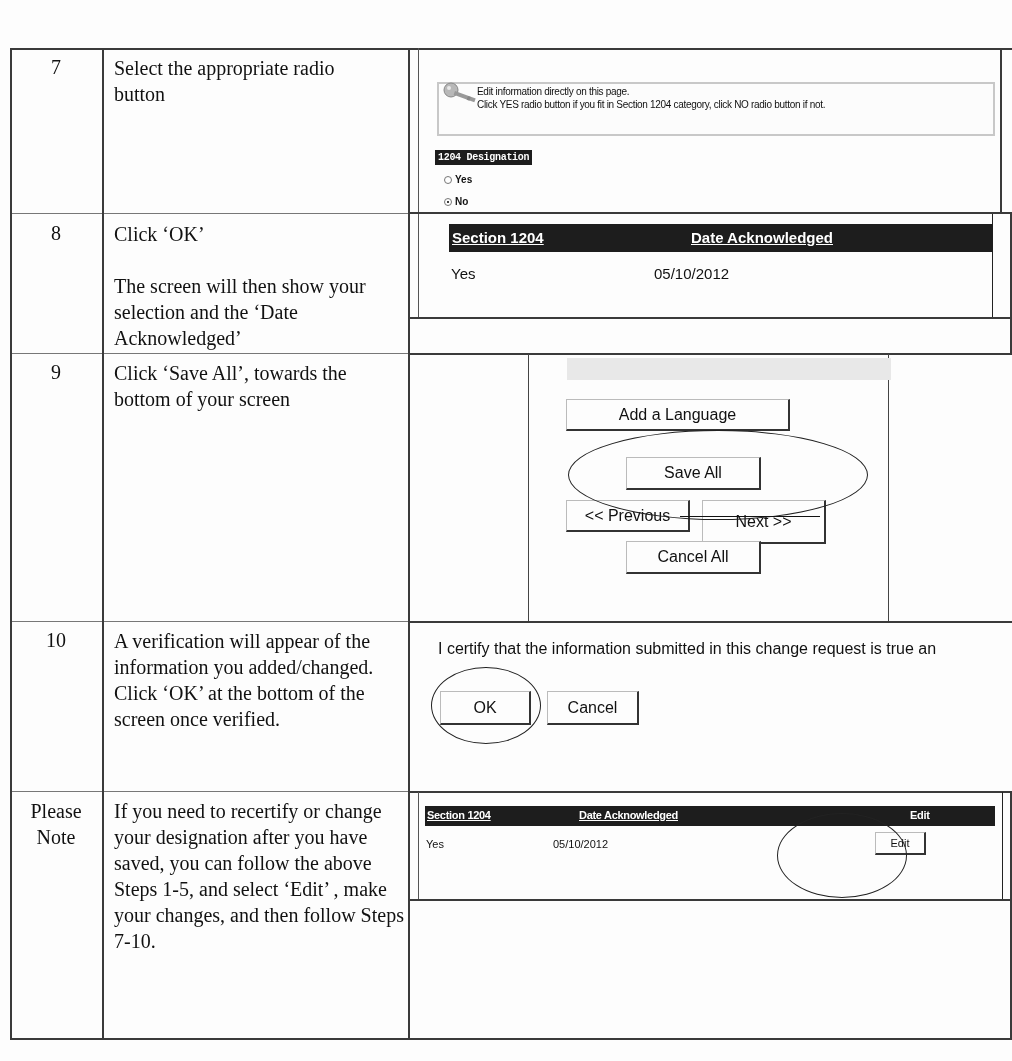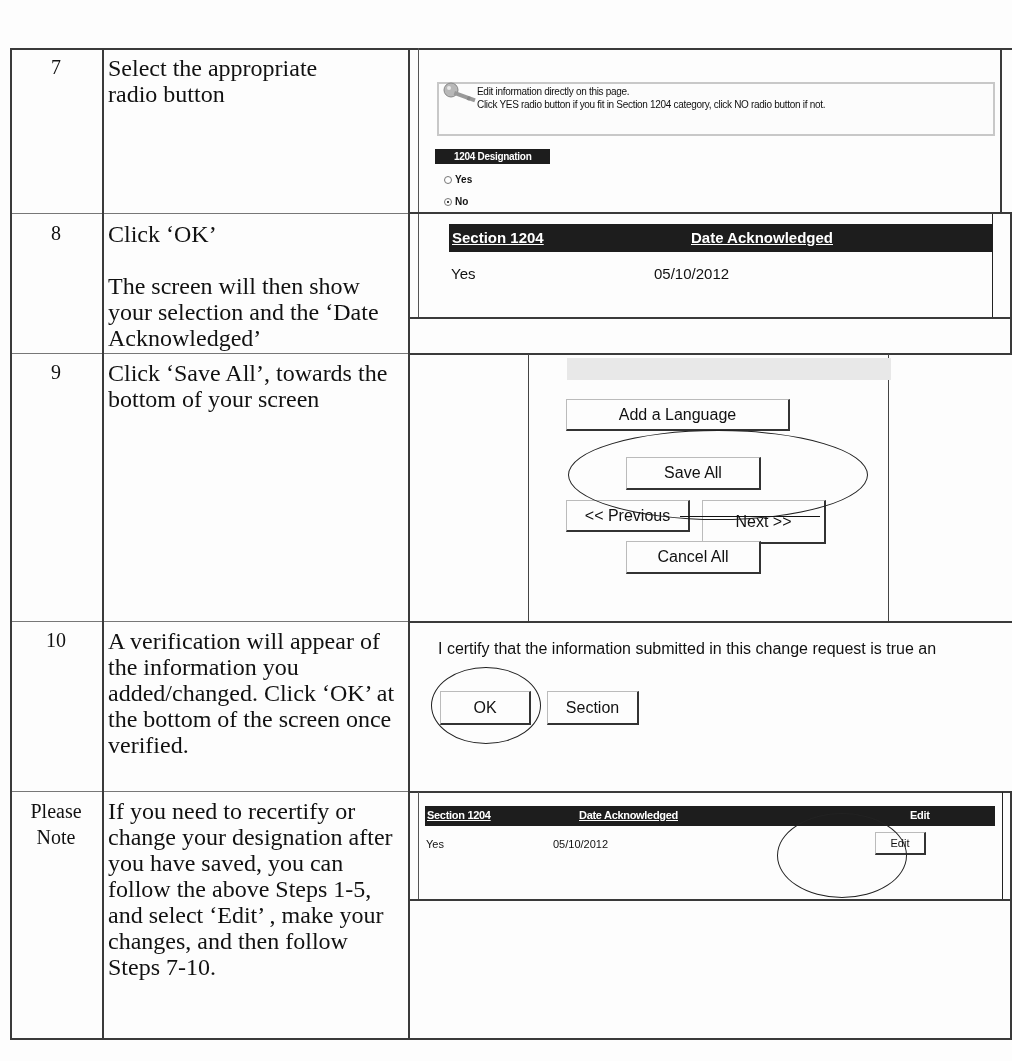--- a/index.html
+++ b/index.html
@@ -6,28 +6,28 @@
     body { width: 1012px; height: 1061px; position: relative; overflow: hidden; font-family: "Liberation Serif", serif; color: #111; }
     .abs { position: absolute; box-sizing: border-box; }
 
     
     .hline { position: absolute; height: 2px; background: #3a3a3a; }
     .hline.thin { height: 1px; background: #777; }
     .vline { position: absolute; width: 2px; background: #3a3a3a; }
 
     .stepnum { position: absolute; width: 92px; text-align: center; font-size: 20px; left: 10px; }
     .stepnum.bold { font-weight: normal; line-height: 26px; }
-    .steptext { position: absolute; left: 108px; width: 290px; font-size: 24px; line-height: 26px; }
+    .steptext { position: absolute; left: 114px; width: 290px; font-size: 20px; line-height: 26px; }
 
     
     .ui { font-family: "Liberation Sans", sans-serif; color: #111; }
     .ui-tiny { font-size: 10px; letter-spacing: -0.3px; }
 
     .infobox { position: absolute; border: 2px solid #c8c8c8; background: #fcfcfc; }
-    .tag-dark { background: #1d1d1d; color: #fff; font-weight: bold; font-size: 10px; padding: 2px 19px; display: inline-block; letter-spacing: -0.3px; }
+    .tag-dark { background: #1d1d1d; color: #fff; font-weight: bold; font-size: 10px; padding: 2px 3px; display: inline-block; letter-spacing: -0.3px; font-family: Liberation Mono, monospace; }
     .radio-row { position: absolute; font-size: 10px; font-weight: bold; display: flex; align-items: center; gap: 3px; }
     .radio { width: 8px; height: 8px; border-radius: 50%; border: 1px solid #777; background: #fff; position: relative; box-sizing: border-box; }
     .radio.checked::after { content: ""; position: absolute; left: 2px; top: 2px; width: 2px; height: 2px; border-radius: 50%; background: #000; }
 
     .darkbar { position: absolute; background: #1d1d1d; color: #fff; font-weight: bold; }
     .darkbar span { position: absolute; text-decoration: underline; white-space: nowrap; }
 
     .btn { position: absolute; background: #fdfdfd; border-top: 1px solid #bbb; border-left: 1px solid #bbb; border-right: 2px solid #333; border-bottom: 2px solid #333; font-family: "Liberation Sans", sans-serif; font-size: 16px; display: flex; align-items: center; justify-content: center; color: #111; box-sizing: border-box; }
 
     .ellipse { position: absolute; border: 1px solid #222; border-radius: 50%; box-sizing: border-box; pointer-events: none; }
@@ -123,21 +123,21 @@
   <div class="ellipse" style="left:568px; top:430px; width:300px; height:90px;"></div>
   <div class="abs" style="left:680px; top:516px; width:140px; height:1px; background:#111;"></div>
 </div>
 
 <div>
   <div class="stepnum" style="top:629px;">10</div>
   <div class="steptext" style="top:628px; width:296px;">A verification will appear of the information you added/changed. Click ‘OK’ at the bottom of the screen once verified.</div>
 
   <div class="abs ui" style="left:438px; top:640px; font-size:16px; white-space:nowrap; width:572px; overflow:hidden;">I certify that the information submitted in this change request is true an</div>
   <div class="btn" style="left:440px; top:691px; width:91px; height:34px;">OK</div>
-  <div class="btn" style="left:547px; top:691px; width:92px; height:34px;">Section</div>
+  <div class="btn" style="left:547px; top:691px; width:92px; height:34px;">Cancel</div>
   <div class="ellipse" style="left:431px; top:667px; width:110px; height:77px;"></div>
 </div>
 
 <div>
   <div class="stepnum bold" style="top:798px;">Please</div>
   <div class="stepnum bold" style="top:824px;">Note</div>
   <div class="steptext" style="top:798px; width:296px;">If you need to recertify or change your designation after you have saved, you can follow the above Steps 1-5, and select ‘Edit’ , make your changes, and then follow Steps 7-10.</div>
 
   <div class="darkbar ui" style="left:425px; top:806px; width:570px; height:20px; font-size:11px; letter-spacing:-0.3px;">
     <span style="left:2px; top:3px;">Section 1204</span>

